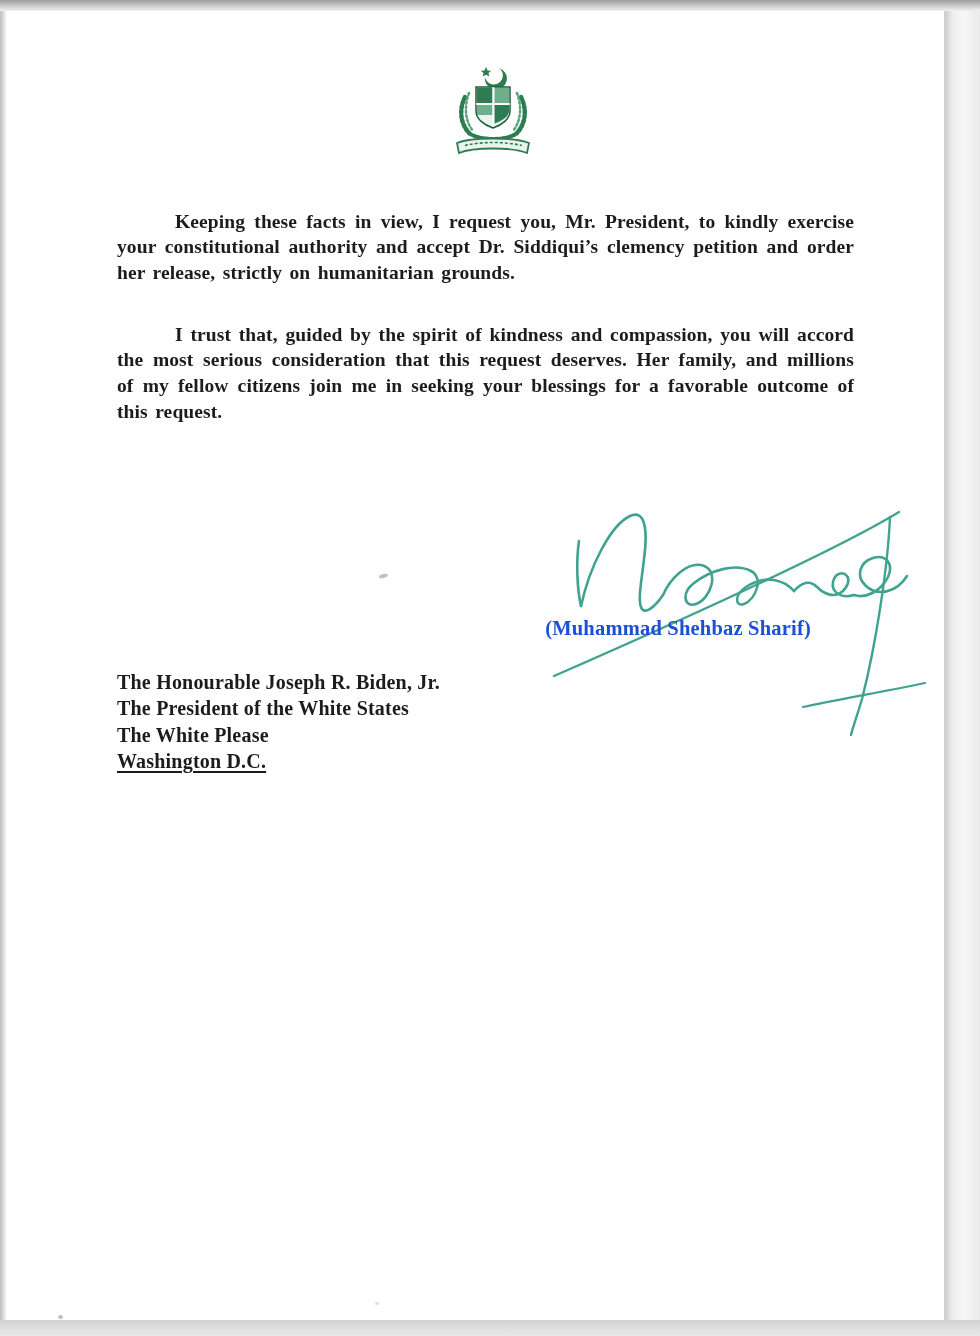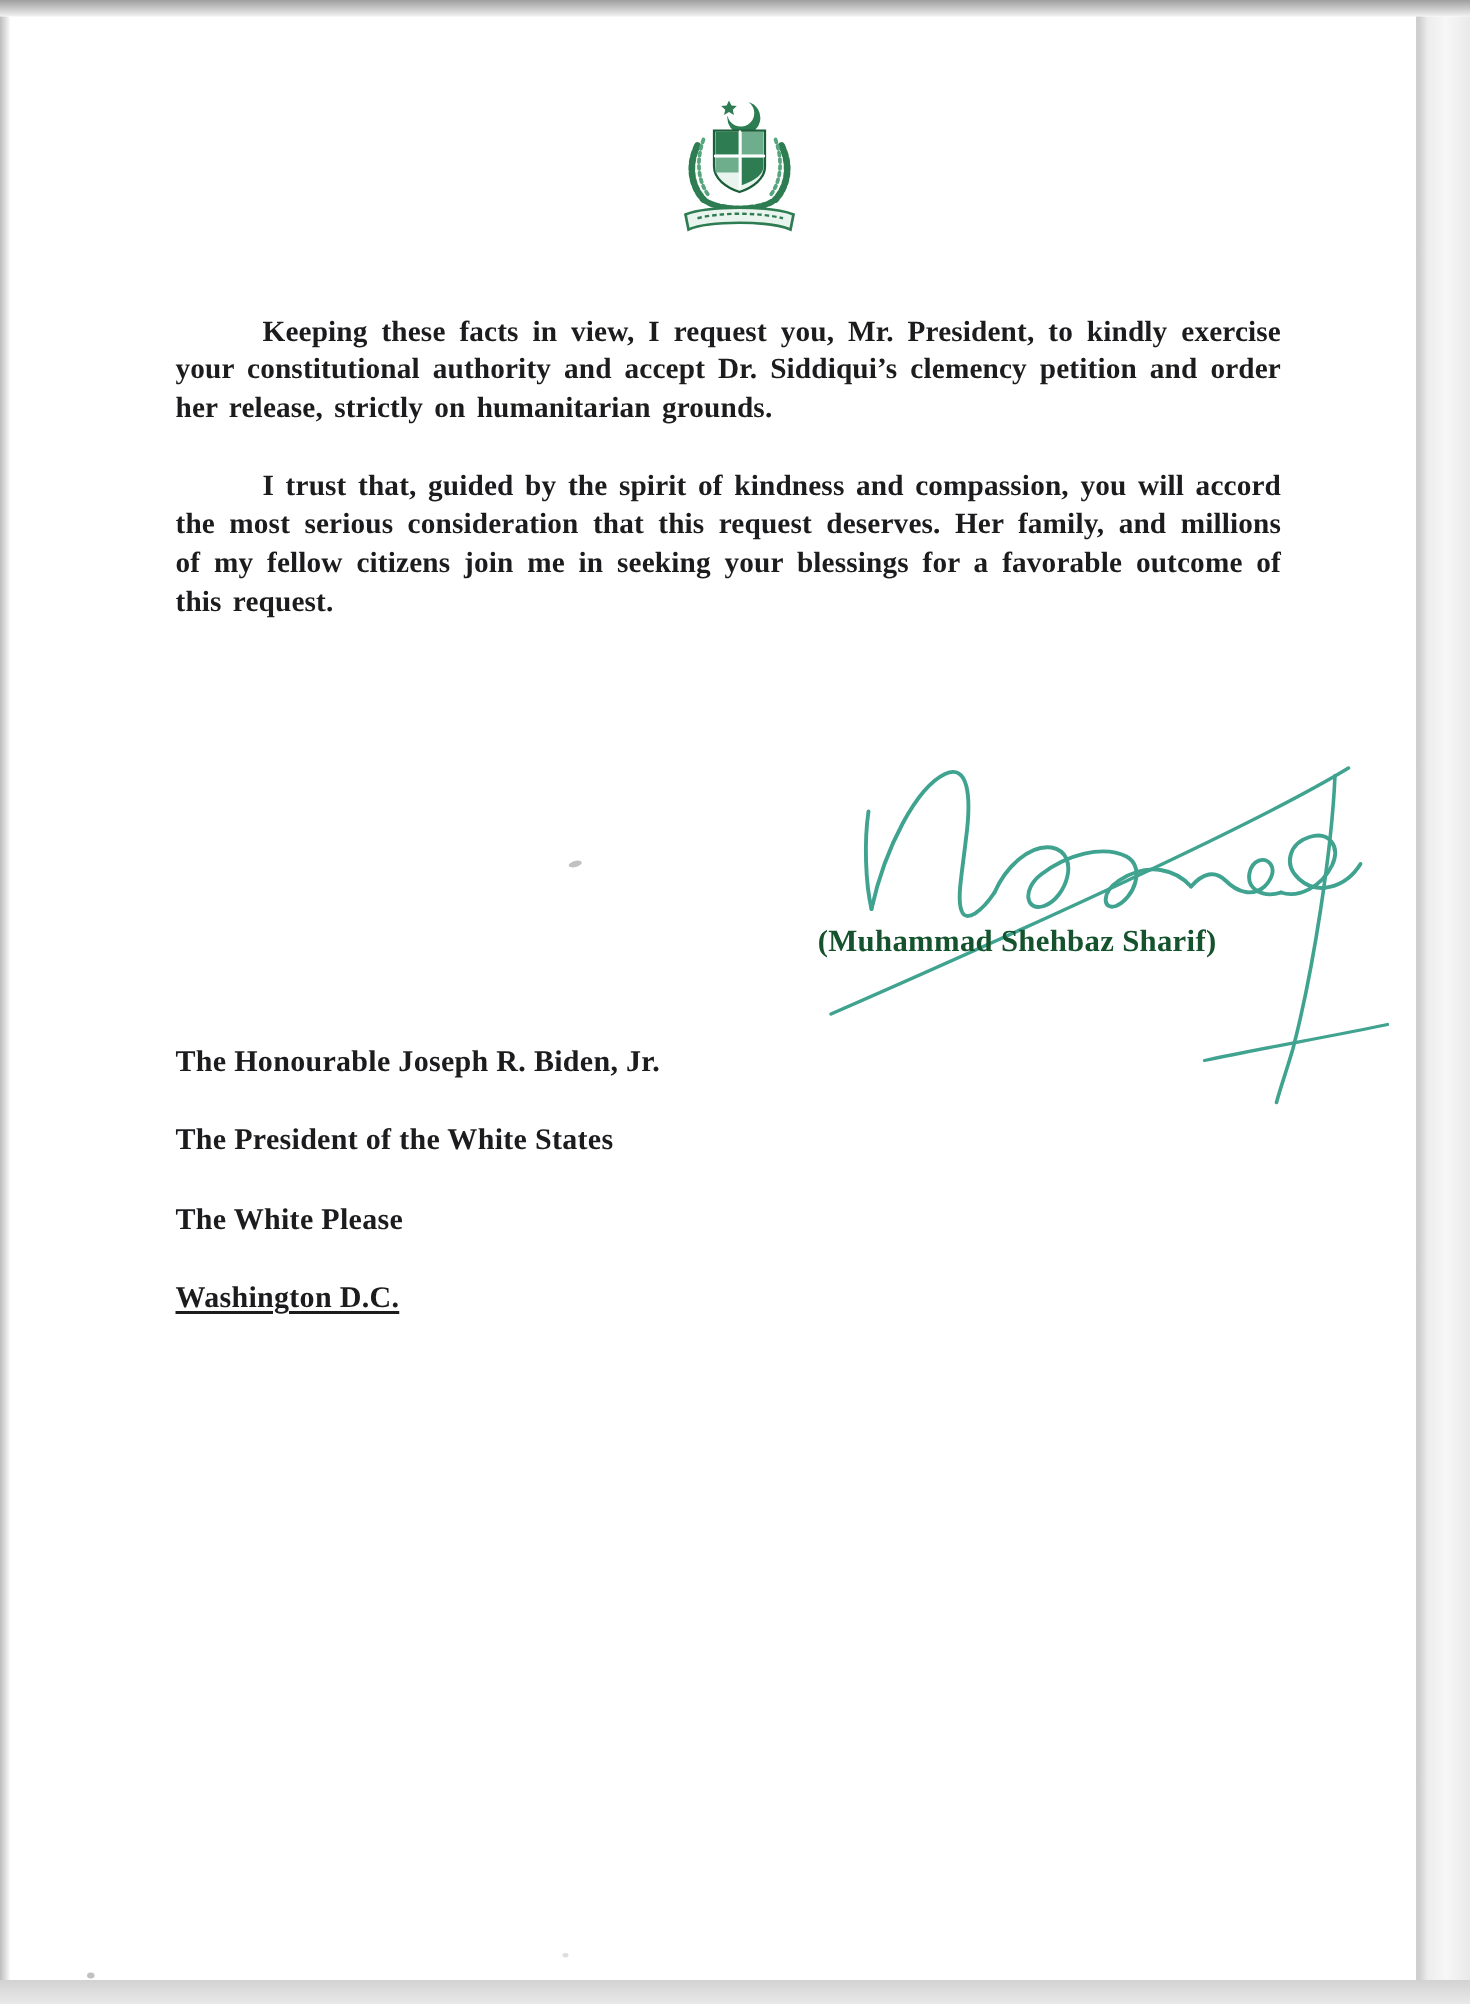--- a/index.html
+++ b/index.html
@@ -21,35 +21,35 @@
 
   .emblem{position:absolute;left:440px;top:52px;width:92px;height:96px;}
 
   .para{
     position:absolute;left:110px;width:737px;
     font-size:19.5px;line-height:25.8px;font-weight:bold;color:#1c1c1e;
     text-align:justify;text-align-last:left;
     text-indent:58px;word-spacing:2.5px;letter-spacing:0.1px;
   }
   .p1{top:178px;}
-  .p2{top:281px;}
+  .p2{top:291px;}
   .p3{top:406px;}
 
   .sig-svg{position:absolute;left:528px;top:492px;width:404px;height:244px;}
 
   .sig-name{
     position:absolute;top:606px;right:133px;
-    font-size:20.5px;font-weight:bold;color:#14532d;letter-spacing:0.2px;
+    font-size:20.5px;font-weight:bold;color:#1d4ed8;letter-spacing:0.2px;
     white-space:nowrap;
   }
 
   .address{position:absolute;left:110px;top:658px;
     font-size:20px;font-weight:bold;color:#1c1c1e;line-height:26.4px;
     letter-spacing:0.2px;}
-  .address .line{white-space:nowrap;margin-top:26px;}
+  .address .line{white-space:nowrap;}
   .address .underlined{text-decoration:underline;text-decoration-thickness:2px;text-underline-offset:3px;}
 
   .speck{position:absolute;background:#8e8e8e;border-radius:50%;opacity:.55;}
   .speck.a{left:372px;top:563px;width:9px;height:4px;transform:rotate(-15deg);}
   .speck.b{left:58px;top:1315px;width:5px;height:4px;}
   .speck.c{left:368px;top:1291px;width:4px;height:3px;opacity:.3;}
 </style>
 </head>
 <body>
 

